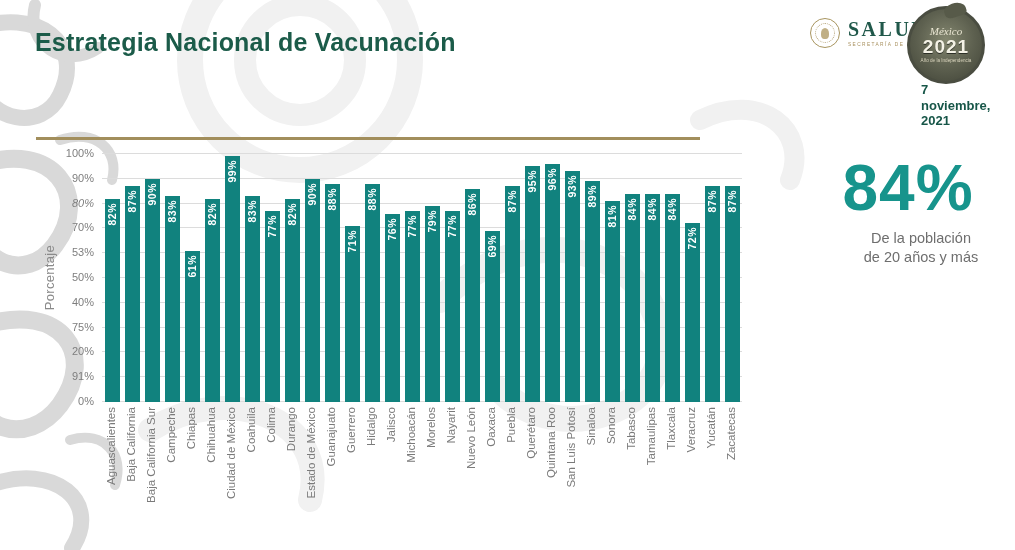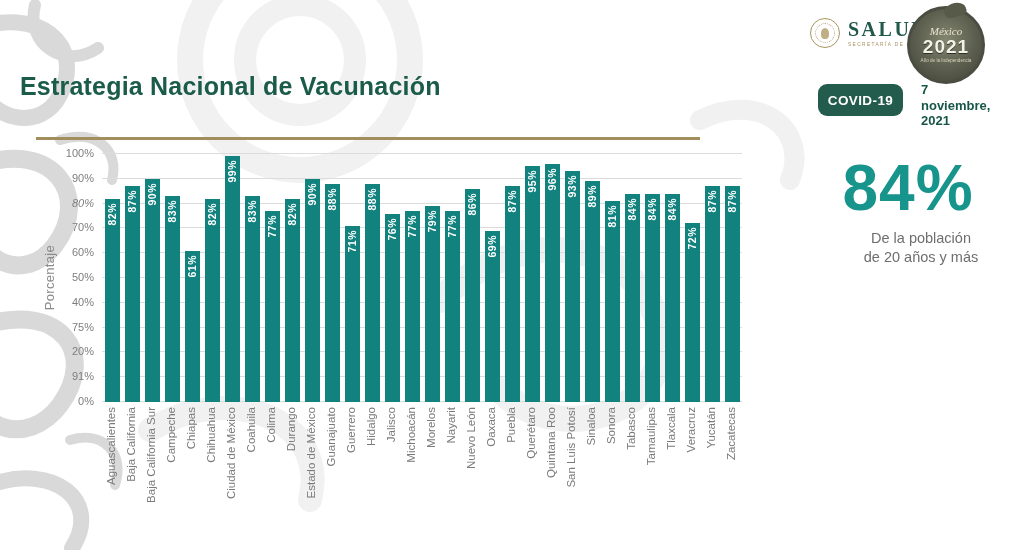--- a/index.html
+++ b/index.html
@@ -15,24 +15,23 @@
 
   
   .wm { position:absolute; z-index:0; pointer-events:none; }
   .wm-left { left:0; top:0; }
   .wm-faint { left:0; top:0; }
 
   .content { position:absolute; inset:0; z-index:1; }
 
   
   .title {
-    position:absolute; left:20px; top:28px;
+    position:absolute; left:35px; top:28px;
     font-size:25px; font-weight:bold; letter-spacing:0.2px;
     color:#1B5B49;
-    margin-top:44px;
   }
   .subtitle {
     position:absolute; left:36px; top:84px;
     font-size:34px; font-weight:bold; letter-spacing:0.5px;
     color:#B3955E;
   }
   .rule {
     position:absolute; left:36px; top:137px;
     width:664px; height:3px; background:#A28E5C;
   }
@@ -191,21 +190,20 @@
         <div class="salud-sub">SECRETARÍA DE SALUD</div>
       </div>
     </div>
 
     <div class="mx-badge">
       <div class="mx-wordmark">México</div>
       <div class="mx-year">2021</div>
       <div class="mx-tagline">Año de la Independencia</div>
     </div>
 
-    <div class="covid-badge">COVID-19</div>
     <div class="date">7
 noviembre,
 2021</div>
 
     <div class="stat">
       <div class="stat-value">84%</div>
       <div class="stat-caption">De la población
 de 20 años y más</div>
     </div>
 
@@ -213,21 +211,21 @@
       <div class="y-label-cell">
         <span class="y-label">Porcentaje</span>
       </div>
       <div class="y-axis">
           <div class="ytick" style="bottom: calc(0% - 5px);">0%</div>
           <div class="ytick" style="bottom: calc(10% - 5px);">91%</div>
           <div class="ytick" style="bottom: calc(20% - 5px);">20%</div>
           <div class="ytick" style="bottom: calc(30% - 5px);">75%</div>
           <div class="ytick" style="bottom: calc(40% - 5px);">40%</div>
           <div class="ytick" style="bottom: calc(50% - 5px); text-align: right;">50%</div>
-          <div class="ytick" style="bottom: calc(60% - 5px);">60%</div>
+          <div class="ytick" style="bottom: calc(60% - 5px);">53%</div>
           <div class="ytick" style="bottom: calc(70% - 5px);">70%</div>
           <div class="ytick" style="bottom: calc(80% - 5px); font-style: italic;">80%</div>
           <div class="ytick" style="bottom: calc(90% - 5px);">90%</div>
           <div class="ytick" style="bottom: calc(100% - 5px);">100%</div>
         </div>
       <div class="plot-area">
           <div class="gridline" style="bottom: 100%;"></div>
           <div class="gridline" style="bottom: 90%;"></div>
           <div class="gridline" style="bottom: 80%;"></div>
           <div class="gridline" style="bottom: 70%;"></div>

